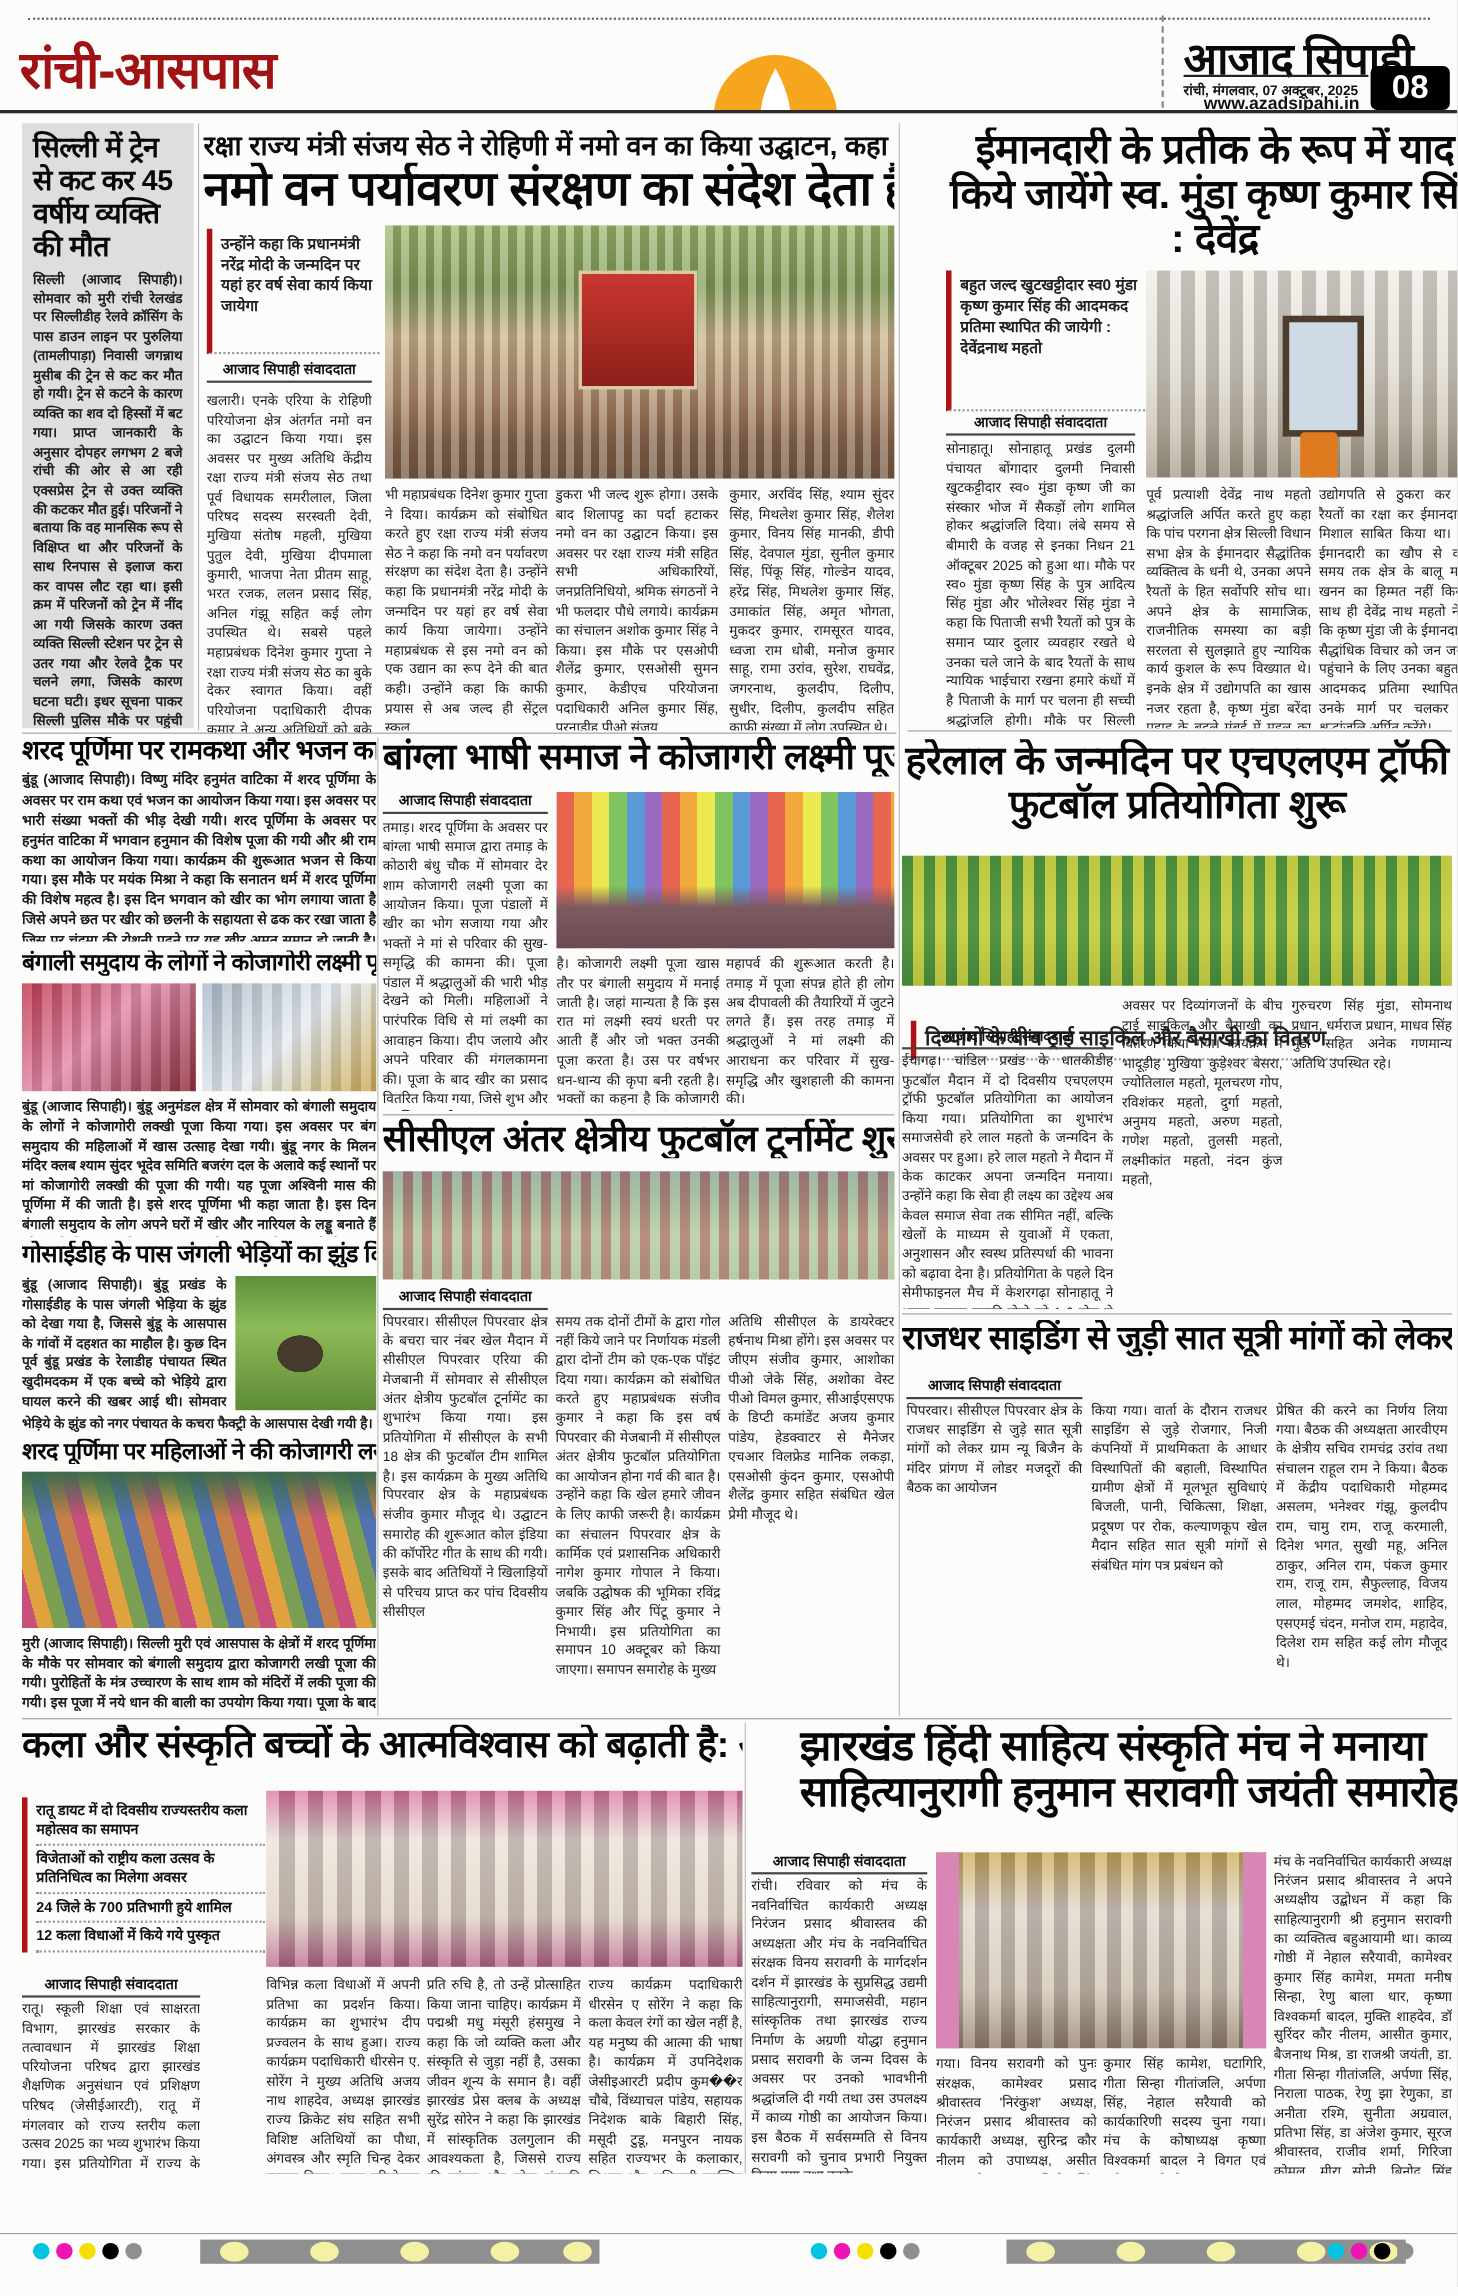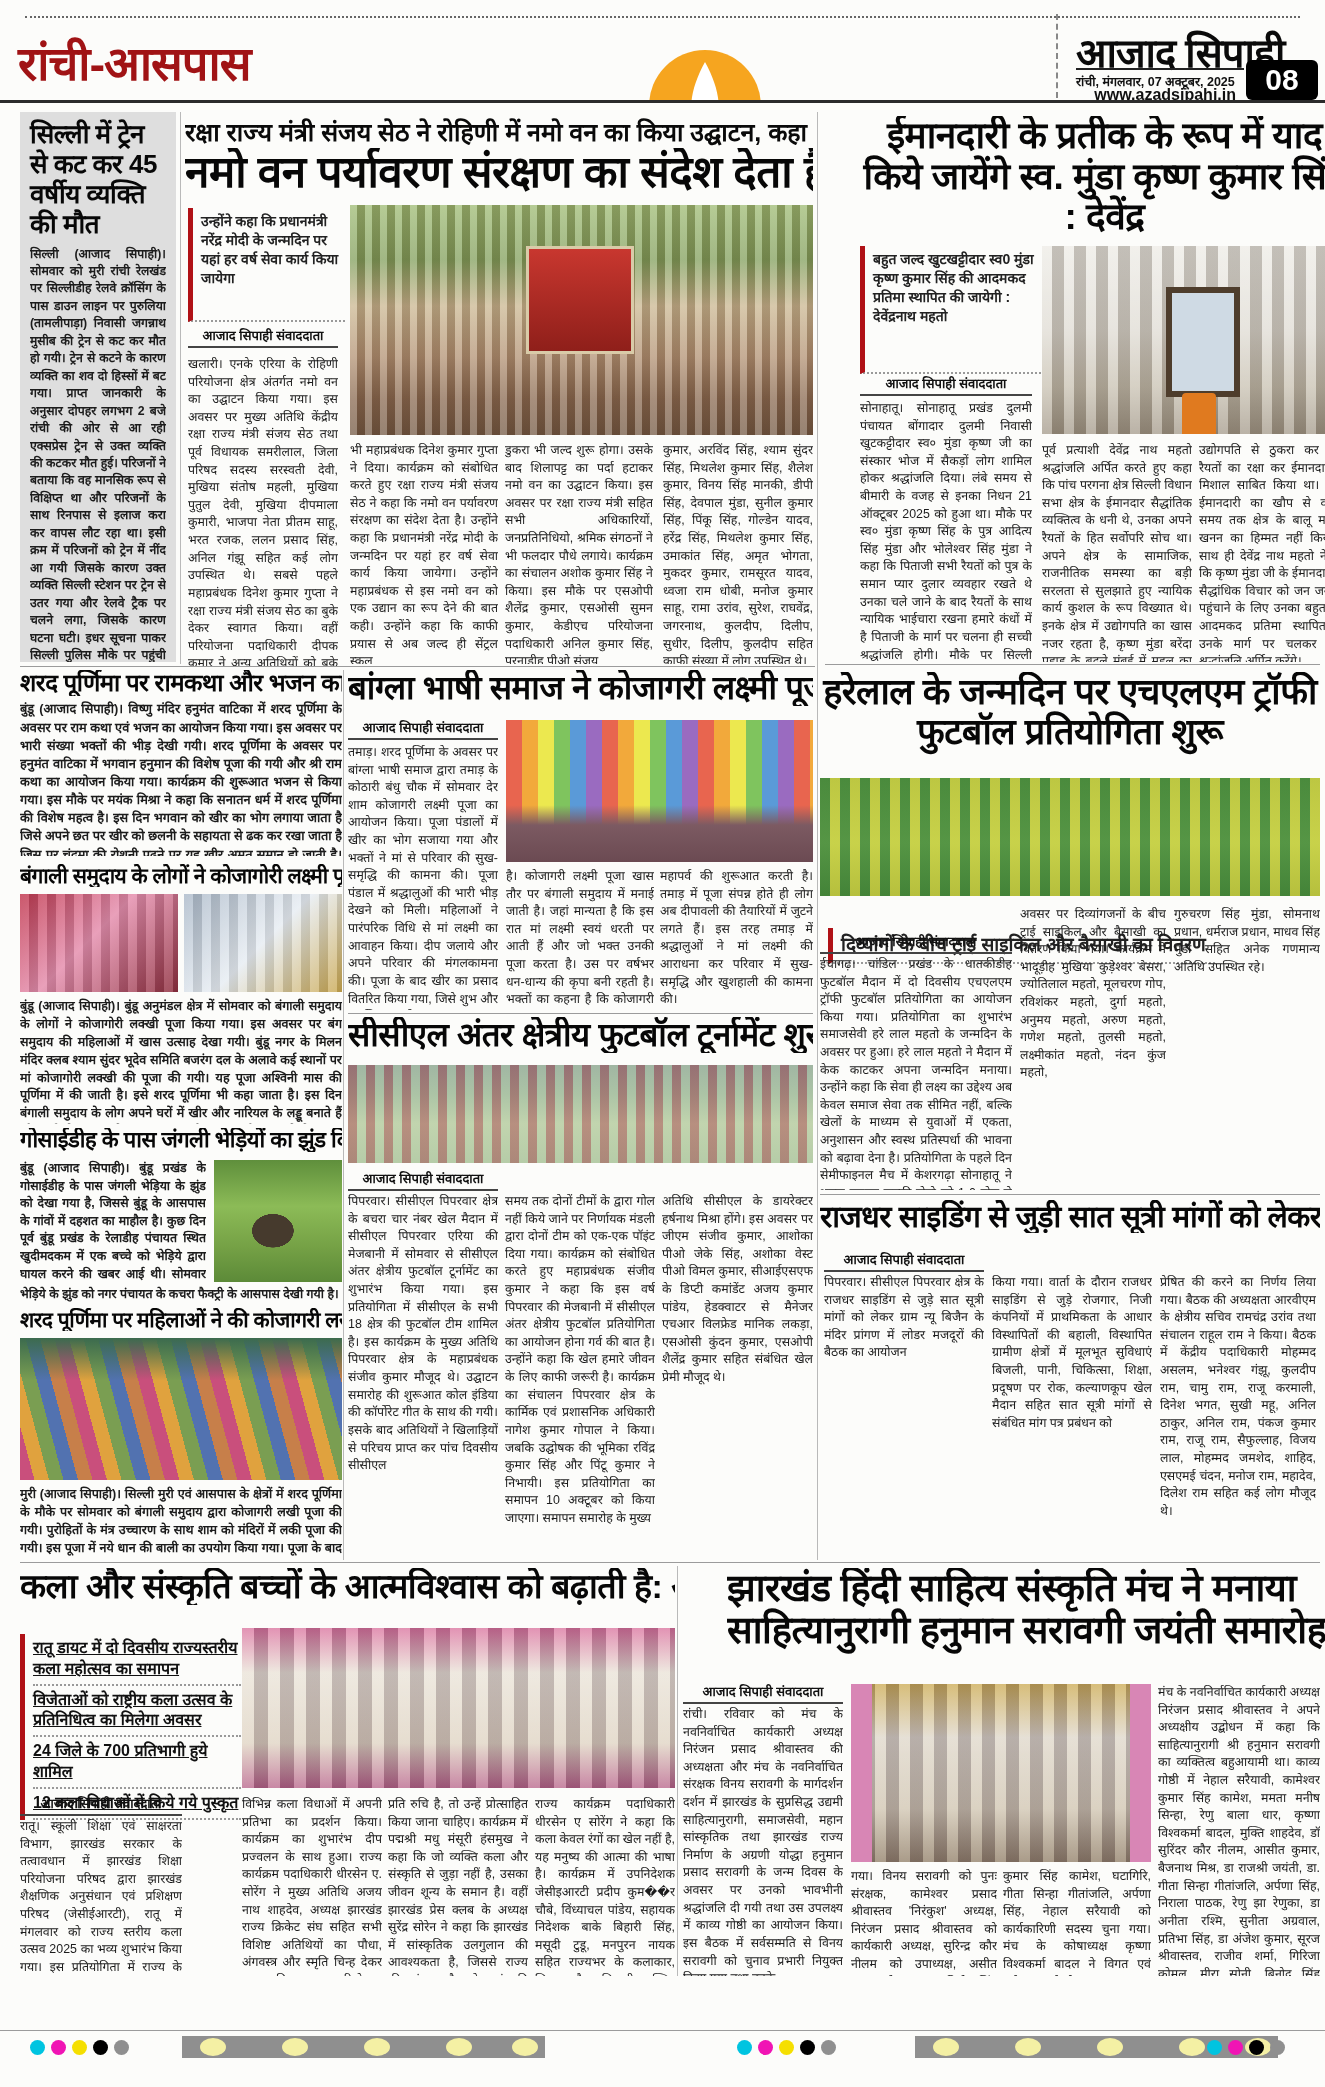--- a/index.html
+++ b/index.html
@@ -8,21 +8,21 @@
   .abs{position:absolute;}
   .one-line{white-space:nowrap;overflow:hidden;}
   .hl{font-weight:bold;color:#070707;line-height:1.1;letter-spacing:-0.5px;}
   .hl-c{text-align:center;}
   .kicker{font-weight:bold;color:#0a0a0a;}
   .body-t{text-align:justify;line-height:1.42;color:#1c1c1c;overflow:hidden;}
   .byline{font-weight:bold;text-align:center;border-bottom:2px solid #444;padding-bottom:2px;overflow:hidden;white-space:nowrap;}
   .subhead{border-left:5px solid #b01116;padding:4px 2px 4px 8px;font-weight:bold;line-height:1.35;
            border-bottom:2px dotted #999;border-top:0;color:#222;overflow:hidden;}
   .pts{border-left:5px solid #b01116;padding-left:8px;}
-  .pt{font-weight:bold;line-height:1.3;padding:4px 0;border-bottom:2px dotted #999;font-size:16px;text-decoration:underline;}
+  .pt{font-weight:bold;line-height:1.3;padding:4px 0;border-bottom:2px dotted #999;font-size:13px;}
   .vrule{position:absolute;width:1px;background:#b9b9b9;}
   .hrule{position:absolute;height:1px;background:#9b9b9b;}
   .photo{position:absolute;overflow:hidden;background-size:cover;}
   .gray-box{background:#dedede;padding:8px 10px;box-sizing:border-box;}
   
   .ph-namo{background:
      repeating-linear-gradient(90deg,rgba(255,255,255,.28) 0 7px,rgba(70,50,40,.22) 7px 15px),
      linear-gradient(180deg,#9ab86d 0%,#7d9b55 24%,#c9b48c 44%,#b08e6e 66%,#86644a 84%,#6e523c 100%);}
   .plaque{position:absolute;left:38%;top:18%;width:22%;height:44%;background:linear-gradient(180deg,#c8372f,#8f1f1a);
           border:3px solid #d9cba8;}

